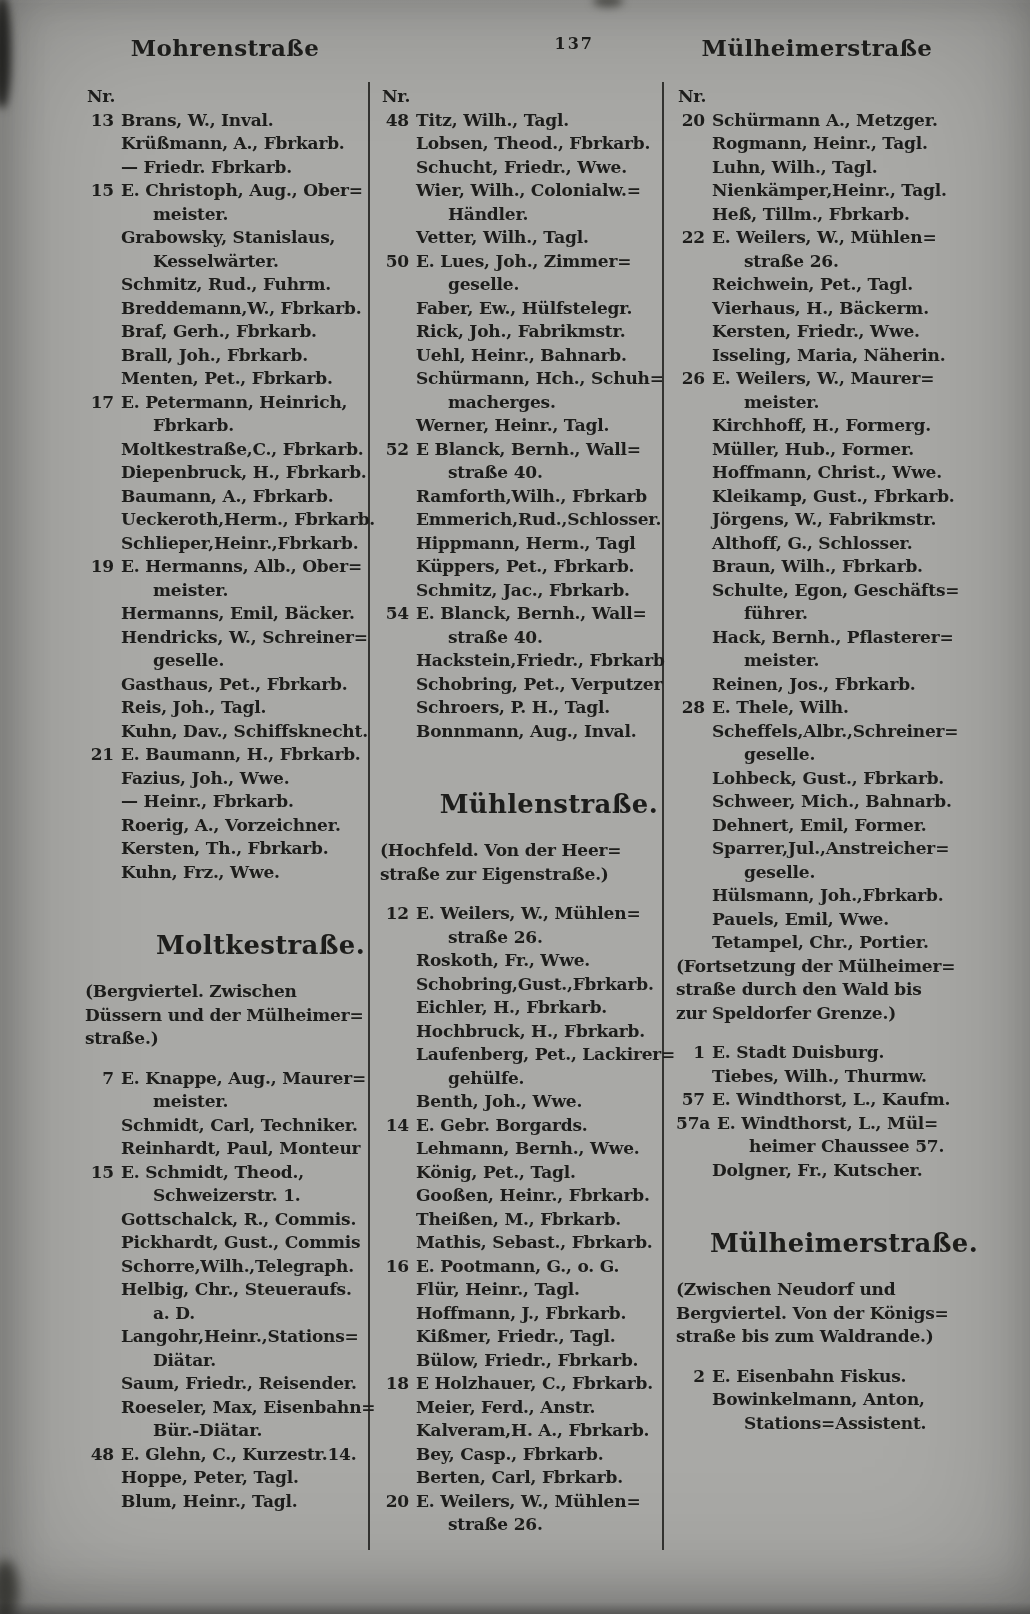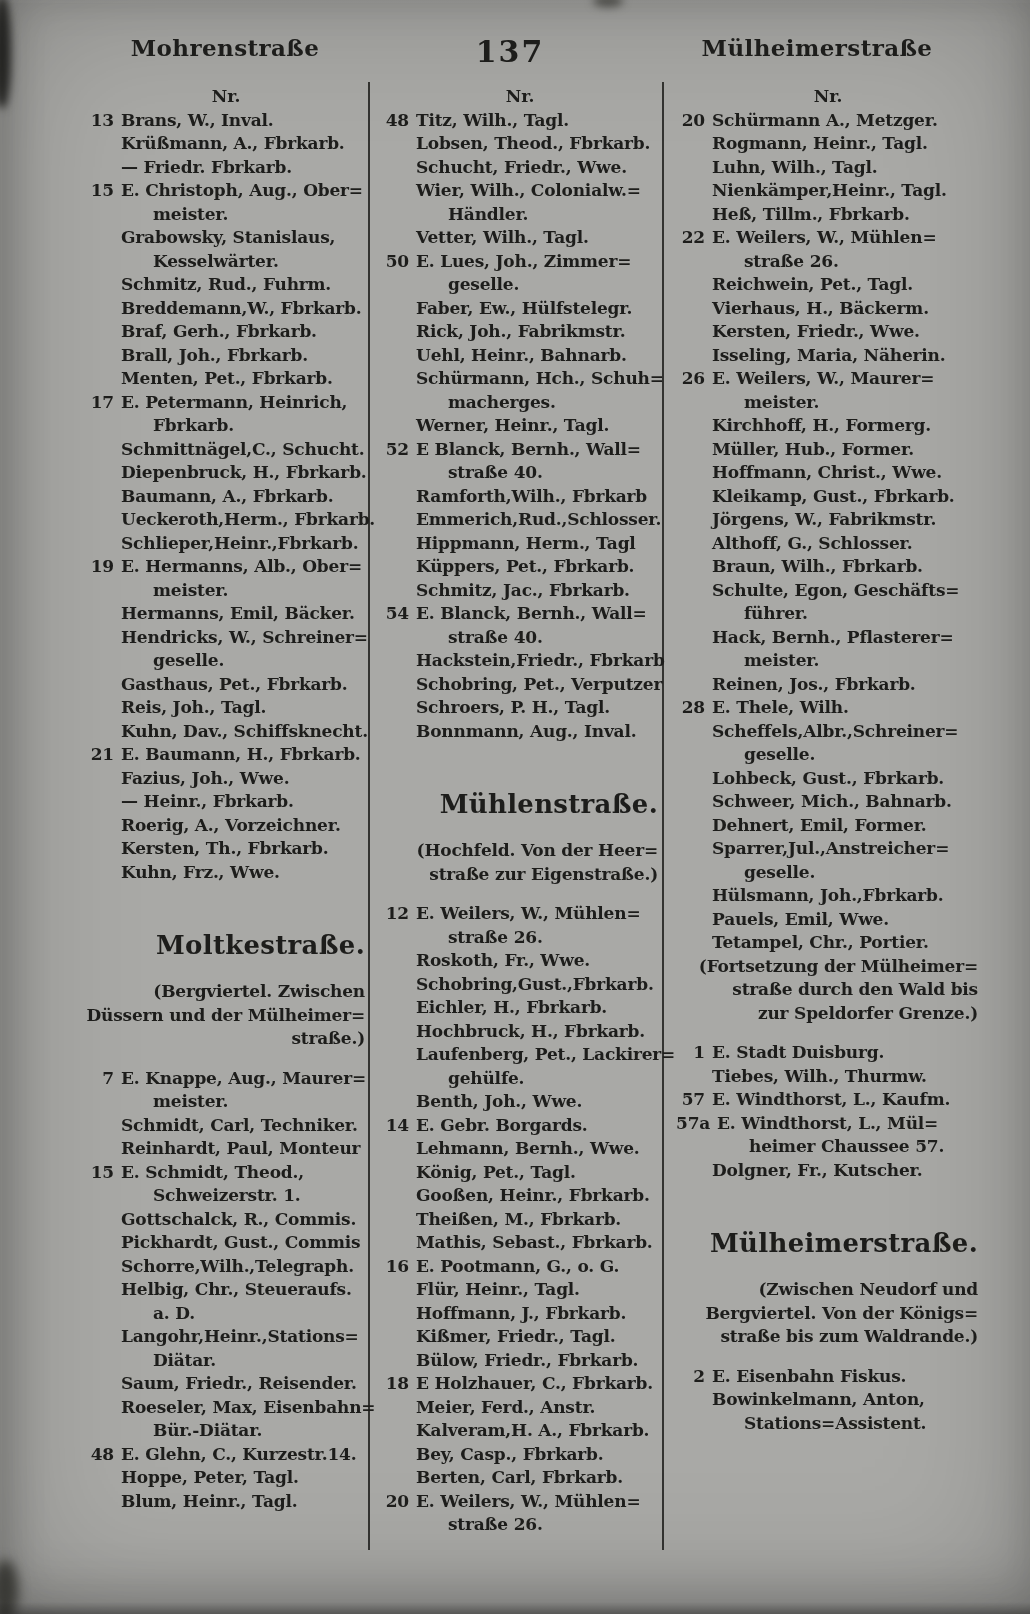--- a/index.html
+++ b/index.html
@@ -20,40 +20,40 @@
     content:"";position:absolute;left:0;right:0;bottom:0;height:12px;pointer-events:none;
     background:linear-gradient(rgba(0,0,0,0), rgba(0,0,0,.30));
   }
   .smudge{position:absolute;pointer-events:none;}
   .smudge-tl{left:-7px;top:-4px;width:18px;height:112px;background:#242422;filter:blur(4px);border-radius:45%;}
   .smudge-top{left:593px;top:-5px;width:30px;height:12px;background:#4c4c48;filter:blur(4px);border-radius:50%;}
   .smudge-bl{left:-8px;bottom:-6px;width:26px;height:60px;background:#3a3a36;filter:blur(6px);border-radius:50%;}
 
   .header-title{position:absolute;top:34px;text-align:center;font-size:23px;letter-spacing:.4px;}
   .header-left{left:80px;width:290px;}
-  .header-center{left:450px;width:120px;font-size:30px;letter-spacing:2px;}
+  .header-center{left:474px;width:120px;font-size:16px;letter-spacing:2px;text-align:right;}
   .header-right{left:652px;width:330px;}
 
   .divider{position:absolute;top:82px;height:1468px;width:2px;background:rgba(25,25,22,.82);}
   .divider-1{left:368px;}
   .divider-2{left:662px;}
 
   .col{position:absolute;top:85px;font-size:17px;line-height:23.5px;letter-spacing:-.2px;}
   .col-1{left:85px;width:280px;}
   .col-2{left:380px;width:278px;}
   .col-3{left:676px;width:302px;}
 
-  .nr-label{padding-left:2px;text-align:center;}
+  .nr-label{padding-left:2px;}
   .entry{display:flex;align-items:flex-start;}
   .num{flex:0 0 36px;text-align:right;padding-right:7px;box-sizing:border-box;white-space:nowrap;}
   .txt{flex:1;min-width:0;}
   .line{display:block;white-space:nowrap;}
   .line.cont{padding-left:32px;}
   .street-heading{text-align:right;font-size:26px;line-height:30px;margin:46px 0 20px;letter-spacing:.3px;}
-  .street-note{text-align:right;margin:0 0 16px;}
+  .street-note{text-align:left;margin:0 0 16px;}
   .note-line{display:block;white-space:nowrap;}
 </style>
 </head>
 <body>
 
 <div class="page">
   <div class="smudge smudge-tl"></div>
   <div class="smudge smudge-top"></div>
   <div class="smudge smudge-bl"></div>
 
@@ -131,21 +131,21 @@
       <div class="entry">
         <span class="num">17</span>
         <span class="txt">
           <span class="line">E. Petermann, Heinrich,</span>
           <span class="line cont">Fbrkarb.</span>
         </span>
       </div>
       <div class="entry">
         <span class="num"></span>
         <span class="txt">
-          <span class="line">Schmittnägel,C., Schucht.</span>
+          <span class="line">Moltkestraße,C., Fbrkarb.</span>
         </span>
       </div>
       <div class="entry">
         <span class="num"></span>
         <span class="txt">
           <span class="line">Diepenbruck, H., Fbrkarb.</span>
         </span>
       </div>
       <div class="entry">
         <span class="num"></span>

